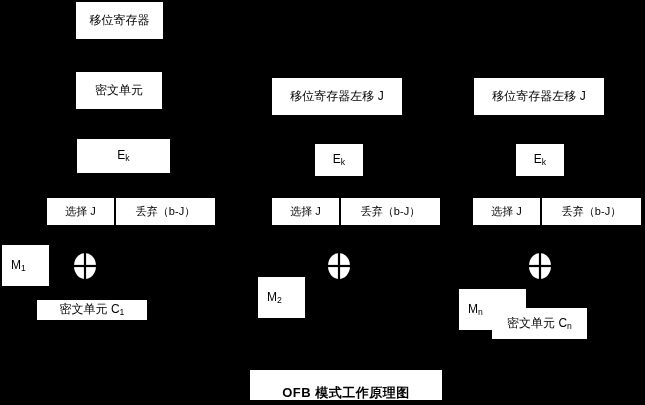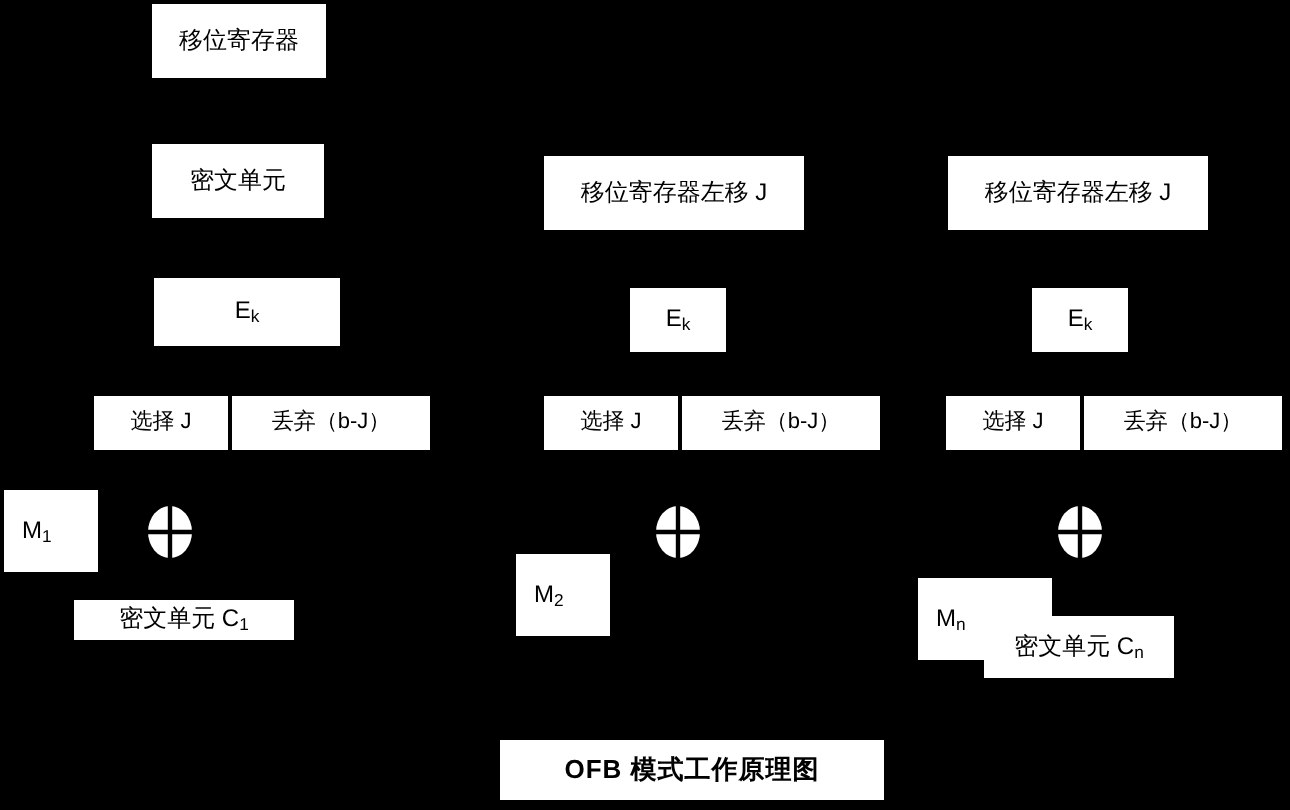--- a/index.html
+++ b/index.html
@@ -133,17 +133,17 @@
   <svg class="xor" style="left:528px; top:252px;" viewBox="0 0 24 28">
     <ellipse cx="12" cy="14" rx="11" ry="13" fill="#ffffff"></ellipse>
     <line x1="12" y1="1" x2="12" y2="27" stroke="#000000" stroke-width="2.2"></line>
     <line x1="1" y1="14" x2="23" y2="14" stroke="#000000" stroke-width="2.2"></line>
   </svg>
 
   <div class="box center cjk" style="left:492px; top:308px; width:95px; height:31px;">
     <span><span>密文单元 C</span><sub>n</sub></span>
   </div>
 
-  <div class="box center title-box" style="left:250px; top:370px; width:192px; height:30px;">
+  <div class="box center title-box" style="left:250px; top:370px; width:192px; height:30px;align-items:flex-end;">
     <span>OFB 模式工作原理图</span>
   </div>
 
 </div>
 
 </body></html>

